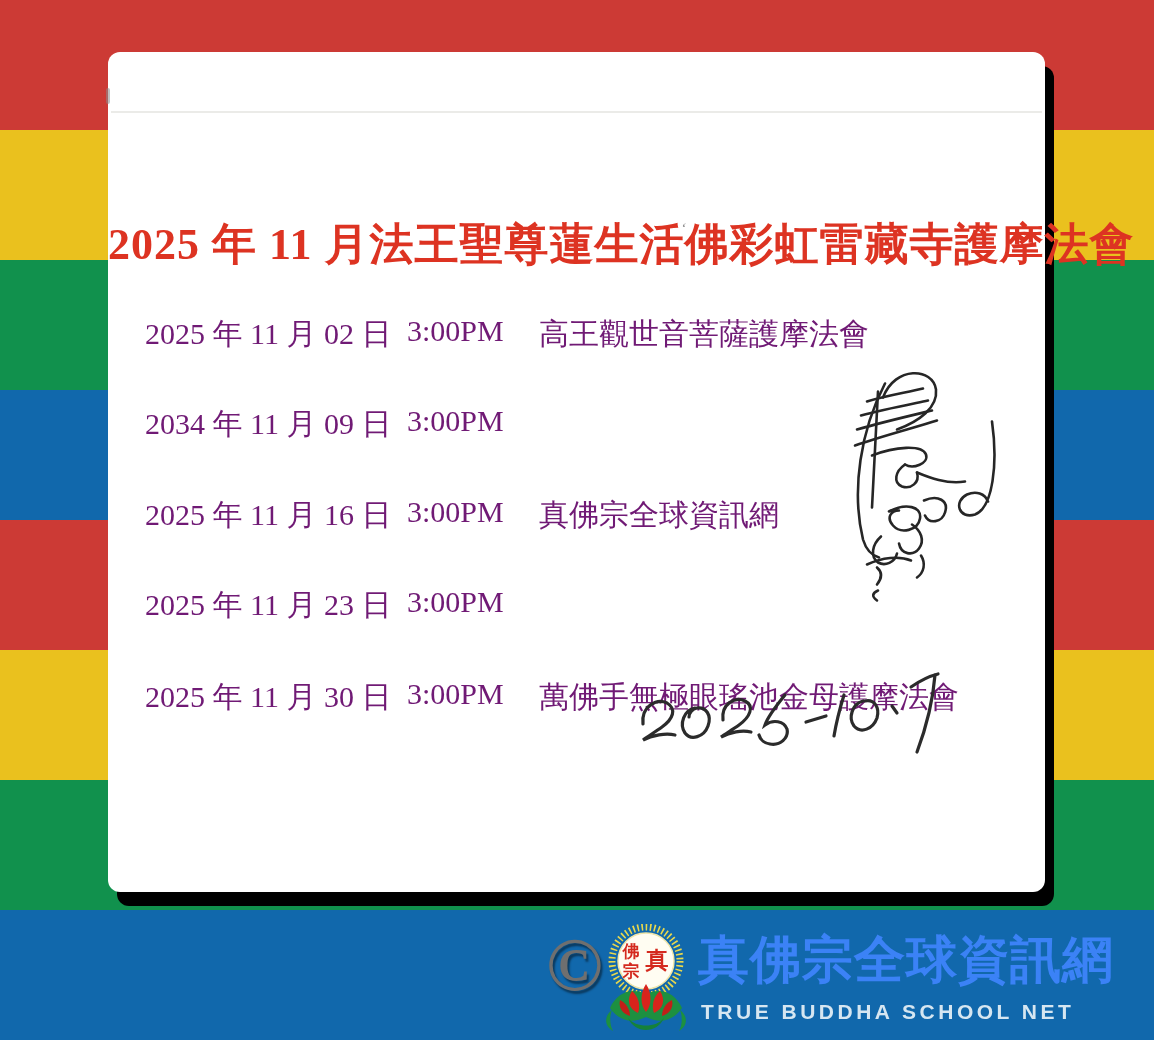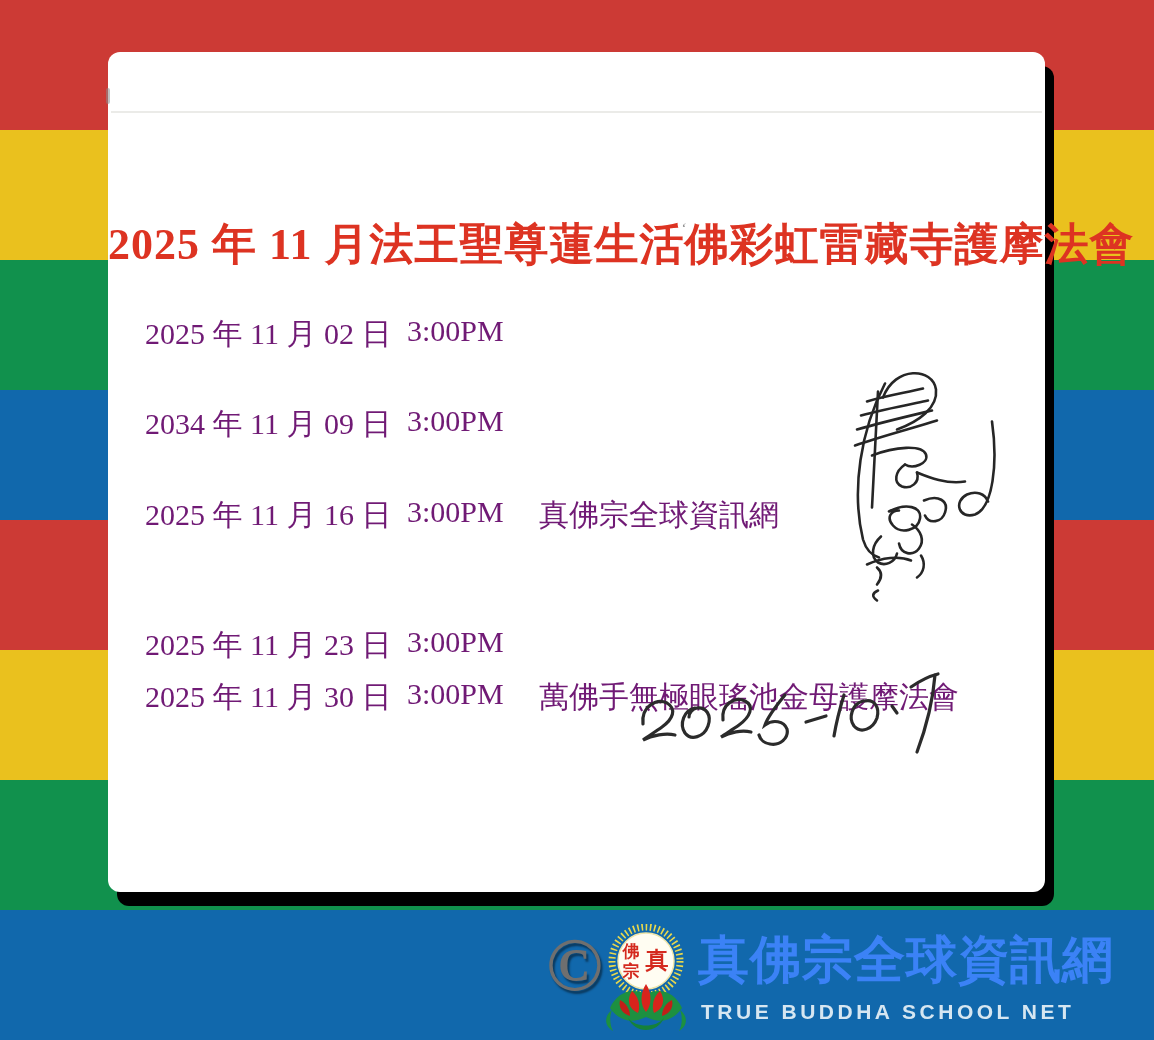--- a/index.html
+++ b/index.html
@@ -40,21 +40,21 @@
     font-size:44px;letter-spacing:1px;white-space:nowrap;
   }
   .row{
     position:absolute;left:37px;right:4px;height:42px;
     display:flex;align-items:flex-start;
     color:#701a75;font-size:30px;white-space:nowrap;
   }
   .row-0{top:262px;}
   .row-1{top:352px;}
   .row-2{top:443px;}
-  .row-3{top:533px;margin-top:40px;}
+  .row-3{top:533px;}
   .row-4{top:625px;}
   .r-date{width:262px;flex:0 0 auto;}
   .r-time{width:132px;flex:0 0 auto;}
   .r-event{flex:1 1 auto;}
 
   .signature-svg{position:absolute;left:717px;top:280px;}
   .handdate-svg{position:absolute;left:516px;top:610px;}
 
   
   .copyright{
@@ -95,20 +95,21 @@
   <div class="paper">
     <div class="artifact-line"></div>
     <div class="paper-notch"></div>
     <span class="ink-speck">ʻ</span>
 
     <div class="title">2025 年 11 月法王聖尊蓮生活佛彩虹雷藏寺護摩法會</div>
 
     <div class="row row-0">
       <span class="r-date">2025 年 11 月 02 日</span>
       <span class="r-time">3:00PM</span>
+      <span class="r-event">高王觀世音菩薩護摩法會</span>
     </div>
     <div class="row row-1">
       <span class="r-date">2034 年 11 月 09 日</span>
       <span class="r-time">3:00PM</span>
     </div>
     <div class="row row-2">
       <span class="r-date">2025 年 11 月 16 日</span>
       <span class="r-time">3:00PM</span>
       <span class="r-event">真佛宗全球資訊網</span>
     </div>

